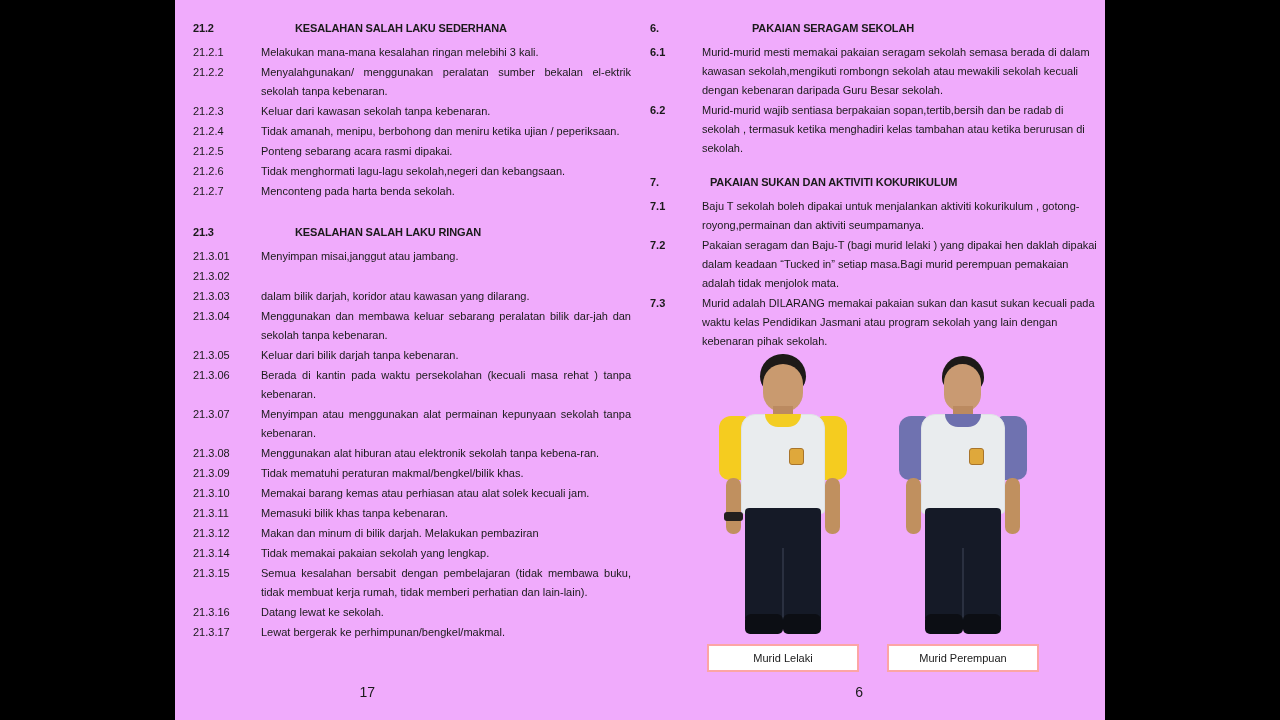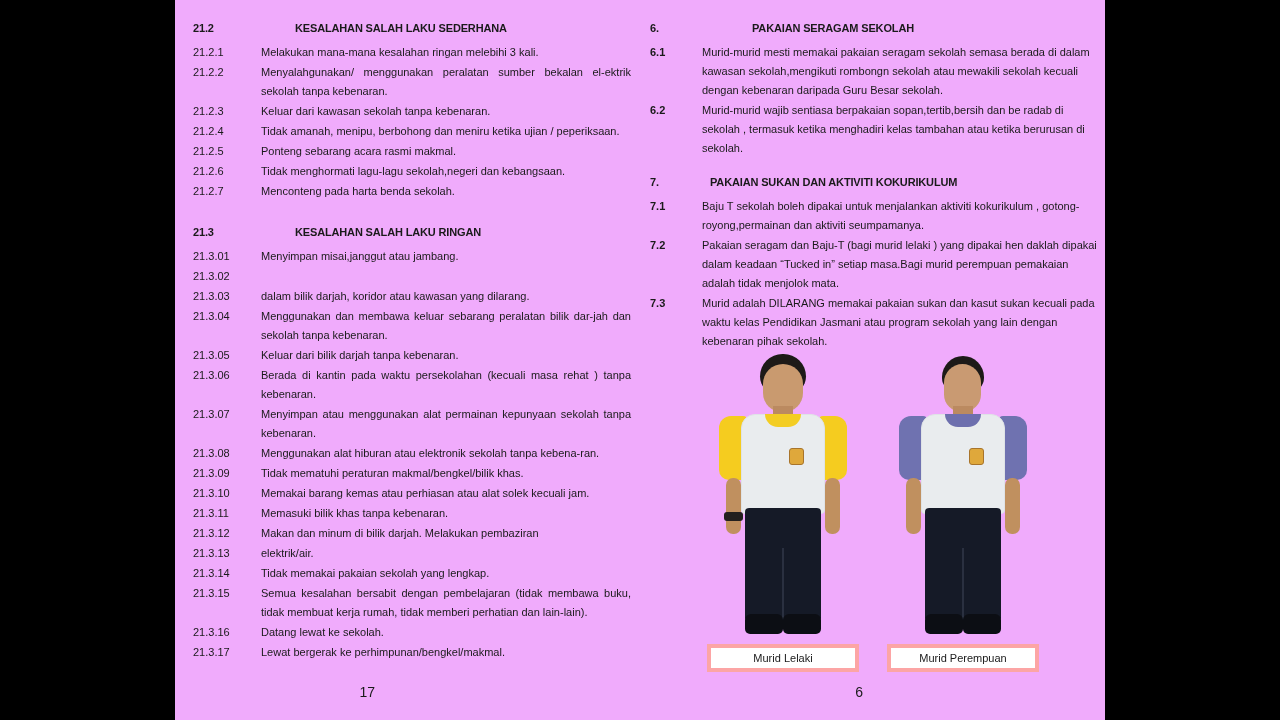--- a/index.html
+++ b/index.html
@@ -208,21 +208,21 @@
   }
   .shoe.left  { left: 42px; }
   .shoe.right { left: 80px; }
 
   .fig-label {
     position: absolute;
     left: 4px;
     top: 292px;
     width: 152px;
     height: 28px;
-    border: 4px solid #fca5a5;
+    border: 2px solid #fca5a5;
     background: #ffffff;
     display: flex;
     align-items: center;
     justify-content: center;
     font-size: 11px;
     color: #1a1a1a;
     box-sizing: border-box;
   }
 
   .page-number {
@@ -260,21 +260,21 @@
           <div class="clause">
             <span class="c-num">21.2.3</span>
             <span class="c-text">Keluar dari kawasan sekolah tanpa kebenaran.</span>
           </div>
           <div class="clause">
             <span class="c-num">21.2.4</span>
             <span class="c-text justify">Tidak amanah, menipu, berbohong dan meniru ketika ujian / peperiksaan.</span>
           </div>
           <div class="clause">
             <span class="c-num">21.2.5</span>
-            <span class="c-text">Ponteng sebarang acara rasmi makmal.</span>
+            <span class="c-text">Ponteng sebarang acara rasmi dipakai.</span>
           </div>
           <div class="clause">
             <span class="c-num">21.2.6</span>
             <span class="c-text">Tidak menghormati lagu-lagu sekolah,negeri dan kebangsaan.</span>
           </div>
           <div class="clause">
             <span class="c-num">21.2.7</span>
             <span class="c-text">Menconteng pada harta benda sekolah.</span>
           </div>
 
@@ -324,24 +324,20 @@
             <span class="c-num">21.3.10</span>
             <span class="c-text">Memakai barang kemas atau perhiasan atau alat solek kecuali jam.</span>
           </div>
           <div class="clause">
             <span class="c-num">21.3.11</span>
             <span class="c-text">Memasuki bilik khas tanpa kebenaran.</span>
           </div>
           <div class="clause">
             <span class="c-num">21.3.12</span>
             <span class="c-text">Makan dan minum di bilik darjah. Melakukan pembaziran</span>
-          </div>
-          <div class="clause">
-            <span class="c-num">21.3.13</span>
-            <span class="c-text">elektrik/air.</span>
           </div>
           <div class="clause">
             <span class="c-num">21.3.14</span>
             <span class="c-text">Tidak memakai pakaian sekolah yang lengkap.</span>
           </div>
           <div class="clause">
             <span class="c-num">21.3.15</span>
             <span class="c-text justify">Semua kesalahan bersabit dengan pembelajaran (tidak membawa buku, tidak membuat kerja rumah, tidak memberi perhatian dan lain-lain).</span>
           </div>
           <div class="clause">

